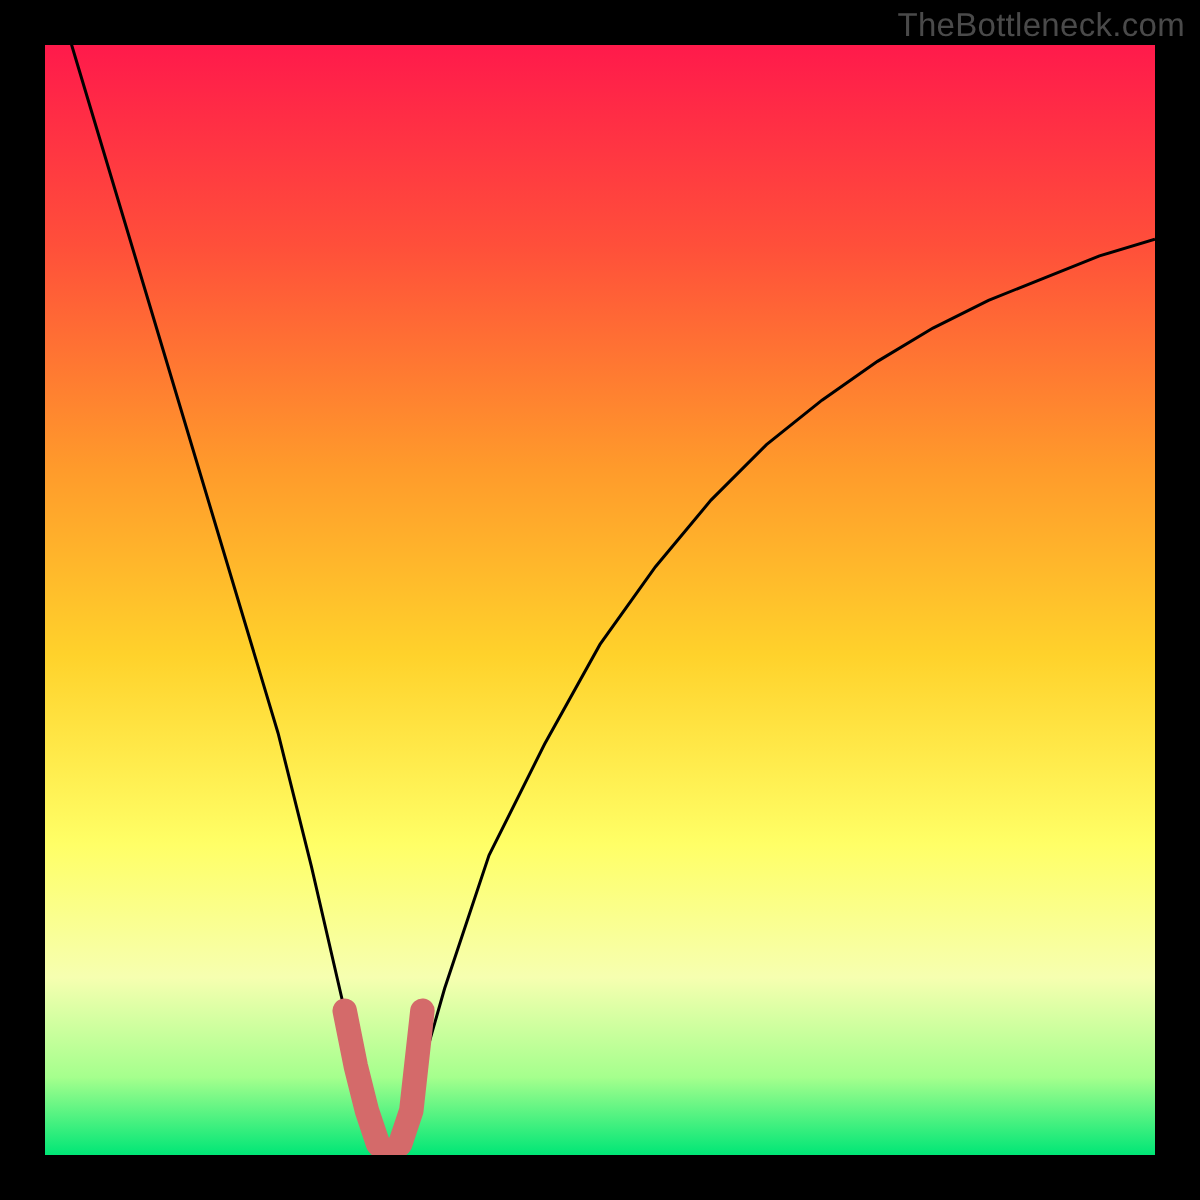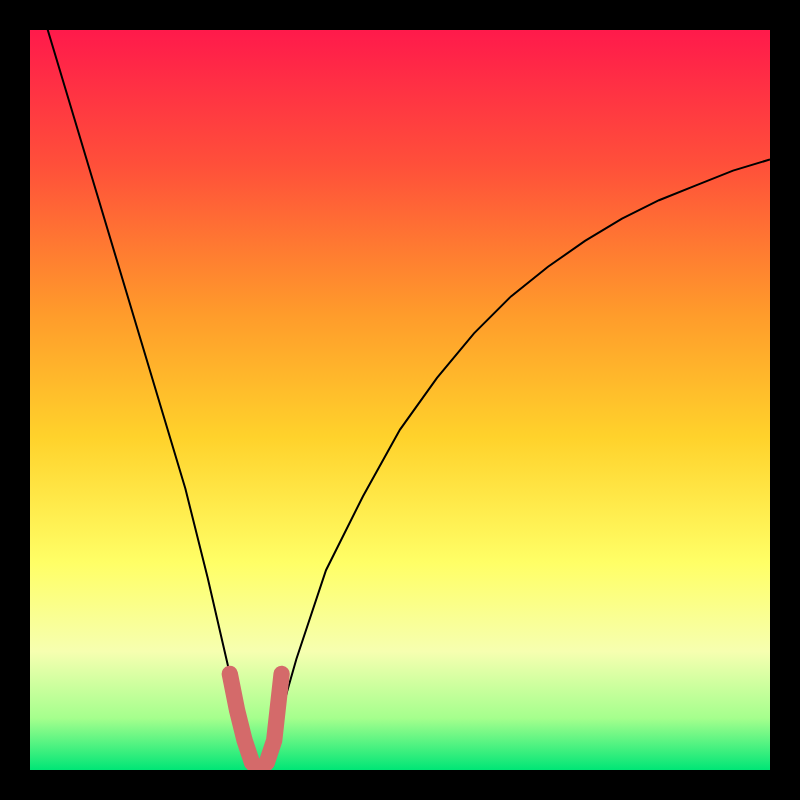--- a/index.html
+++ b/index.html
@@ -37,20 +37,21 @@
   }
   svg {
     display: block;
   }
 </style>
 </head>
 <body>
 
 <div class="frame">
 
+  <div class="watermark">TheBottleneck.com</div>
 
   <div class="plot-area">
     <svg id="chart-svg" width="740" height="740" viewBox="0 0 740 740">
       <defs>
         <linearGradient id="bg-grad" x1="0" y1="0" x2="0" y2="1">
             <stop offset="0%" stop-color="#ff1a4b"></stop>
             <stop offset="18%" stop-color="#ff4f3a"></stop>
             <stop offset="38%" stop-color="#ff9a2b"></stop>
             <stop offset="55.00000000000001%" stop-color="#ffd22b"></stop>
             <stop offset="72%" stop-color="#ffff66"></stop>

